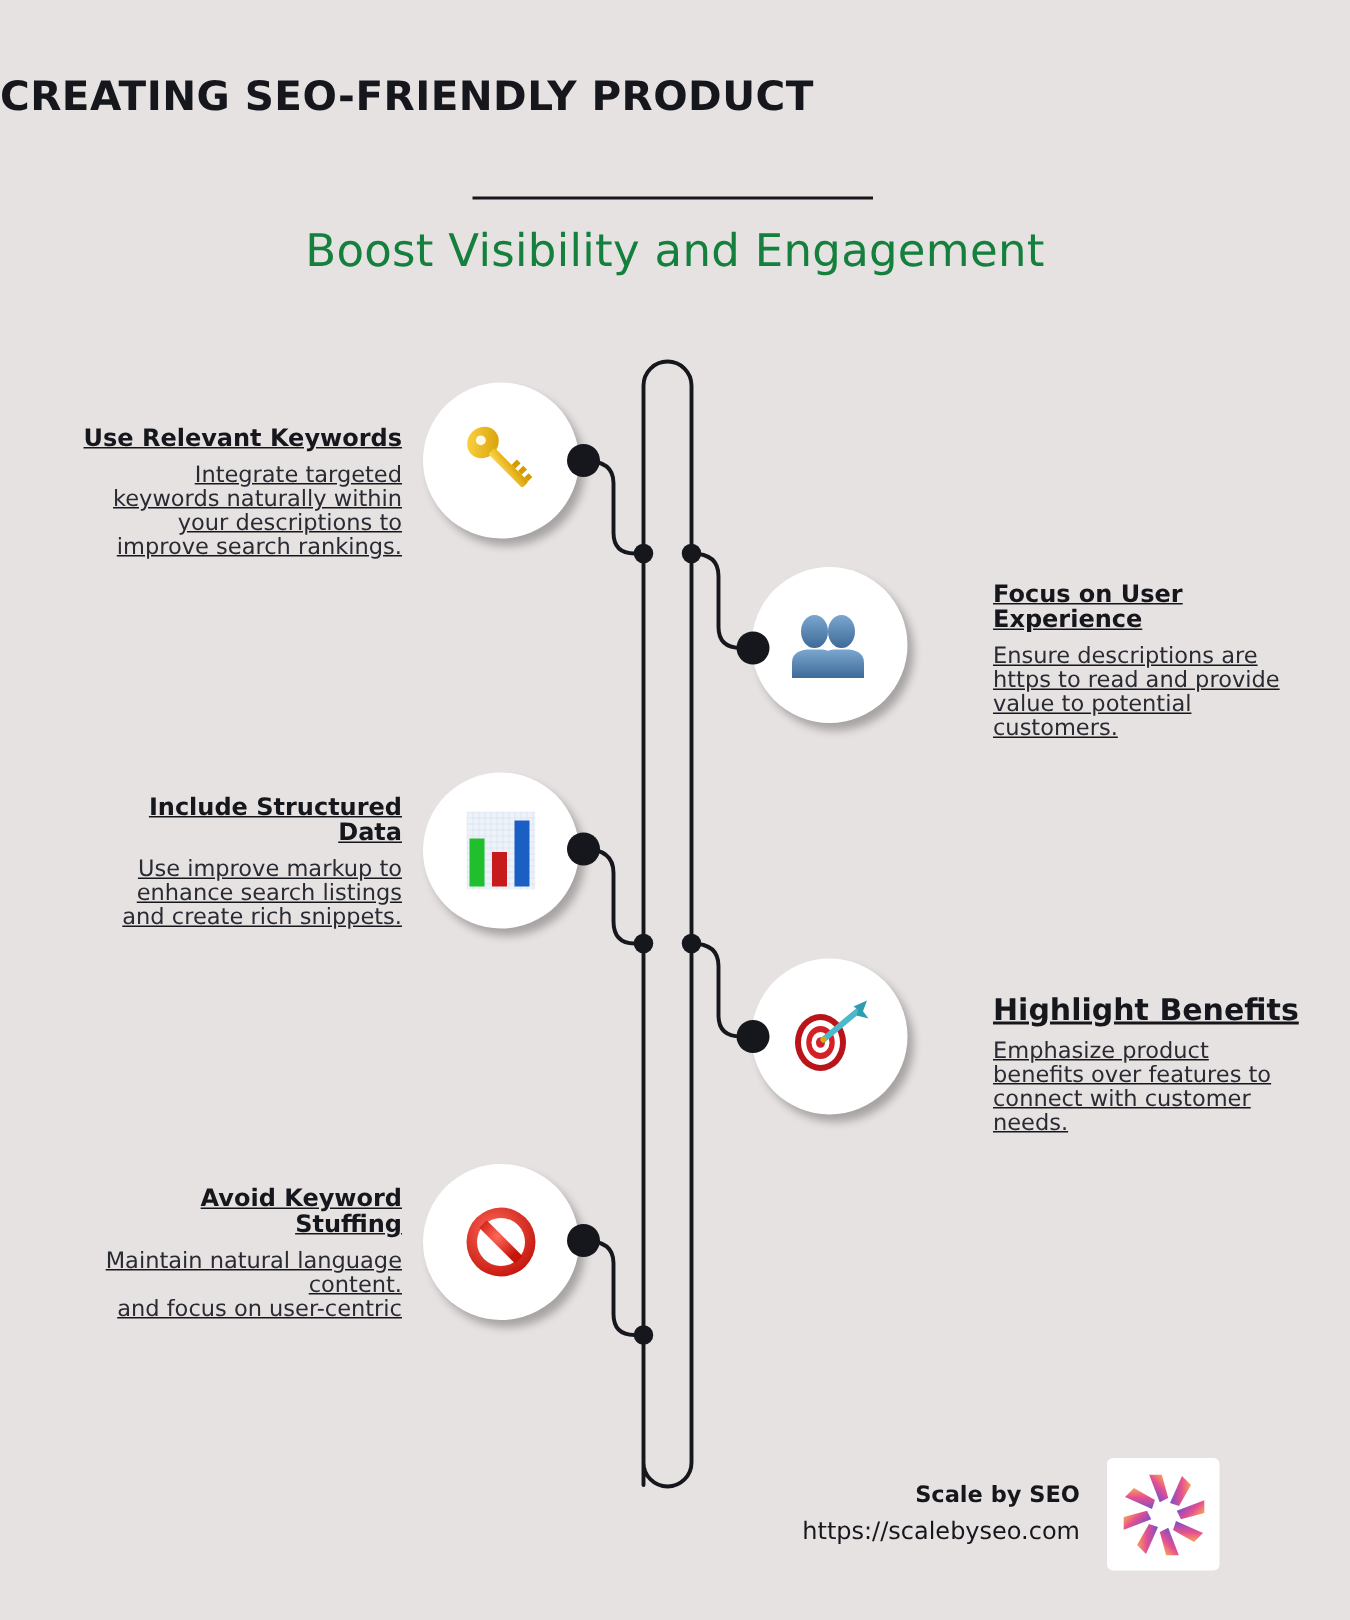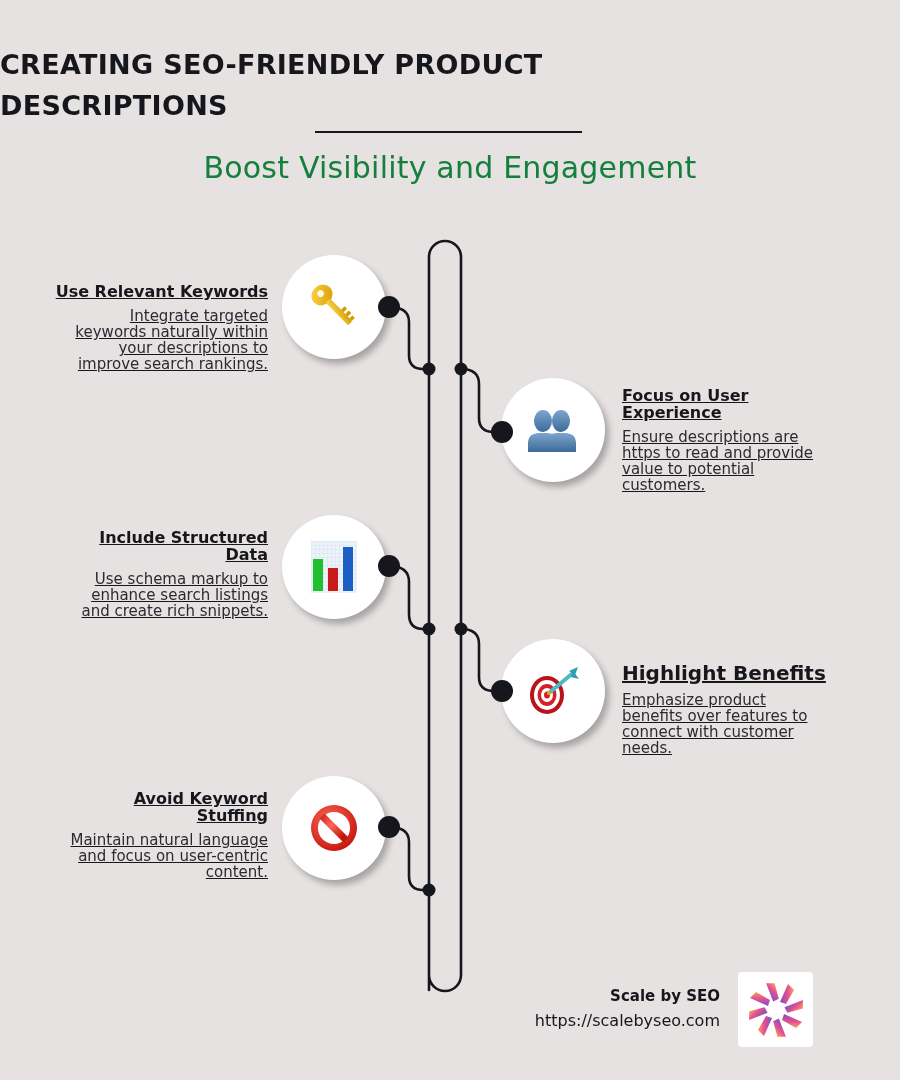--- a/index.html
+++ b/index.html
@@ -37,21 +37,21 @@
   svg.lines { position: absolute; left: 0; top: 0; }
   .node {
     position: absolute; width: 104px; height: 104px; border-radius: 50%;
     background: #ffffff;
     box-shadow: 4px 5px 6px rgba(0,0,0,0.28);
     display: flex; align-items: center; justify-content: center;
   }
   .node svg { display: block; }
   .item-text { position: absolute; text-decoration: underline; }
   .item-text.left { text-align: right; }
-  .item-text.right { text-align: left; }
+  .item-text.right { text-align: left; margin-left: 40px; }
   .item-title {
     font-family: "DejaVu Sans", sans-serif;
     font-weight: bold;
     font-size: 16px;
     line-height: 17px;
     color: #16161d;
   }
   .item-title.big { font-size: 20px; line-height: 22px; }
   .item-desc {
     font-family: "DejaVu Sans", sans-serif;
@@ -74,21 +74,20 @@
     position: absolute; left: 738px; top: 972px; width: 75px; height: 75px;
     background: #ffffff; border-radius: 4px;
     display: flex; align-items: center; justify-content: center;
   }
 </style>
 </head>
 <body>
 
 <div class="title">
   <div>CREATING SEO-FRIENDLY PRODUCT</div>
-  <div>DESCRIPTIONS</div>
 </div>
 <div class="title-rule"></div>
 <div class="subtitle">Boost Visibility and Engagement</div>
 
 <svg class="lines" width="900" height="1080">
   <g fill="none" stroke="#16161d" stroke-width="2.6" stroke-linecap="round">
 
     <path d="M429 990 L429 257 A16 16 0 0 1 461 257 L461 975 A16 16 0 0 1 429 975"></path>
 
     <path d="M389 307 Q409 307 409 322 L409 355 Q409 369 423 369 L429 369"></path>
@@ -168,21 +167,21 @@
     <div>customers.</div>
   </div>
 </div>
 
 <div class="item-text left" style="right:632px; top:529px; width:260px;">
   <div class="item-title">
     <div>Include Structured</div>
     <div>Data</div>
   </div>
   <div class="item-desc">
-    <div>Use schema markup to</div>
+    <div>Use improve markup to</div>
     <div>enhance search listings</div>
     <div>and create rich snippets.</div>
   </div>
 </div>
 <div class="node" style="left:282px; top:515px;">
   <svg width="46" height="52" viewBox="0 0 46 52">
     <defs>
       <pattern id="grid" width="4" height="4" patternUnits="userSpaceOnUse">
         <path d="M4 0 L0 0 0 4" fill="none" stroke="#c9d7ec" stroke-width="0.6"></path>
       </pattern>
@@ -220,22 +219,22 @@
   </div>
 </div>
 
 <div class="item-text left" style="right:632px; top:790px; width:260px;">
   <div class="item-title">
     <div>Avoid Keyword</div>
     <div>Stuffing</div>
   </div>
   <div class="item-desc">
     <div>Maintain natural language</div>
+    <div>content.</div>
     <div>and focus on user-centric</div>
-    <div>content.</div>
   </div>
 </div>
 <div class="node" style="left:282px; top:776px;">
   <svg width="50" height="50" viewBox="0 0 50 50">
     <defs>
       <radialGradient id="gp" cx="0.4" cy="0.35" r="0.7">
         <stop offset="0" stop-color="#ff6a5a"></stop>
           <stop offset="1" stop-color="#c4140c"></stop>
       </radialGradient>
     </defs>

